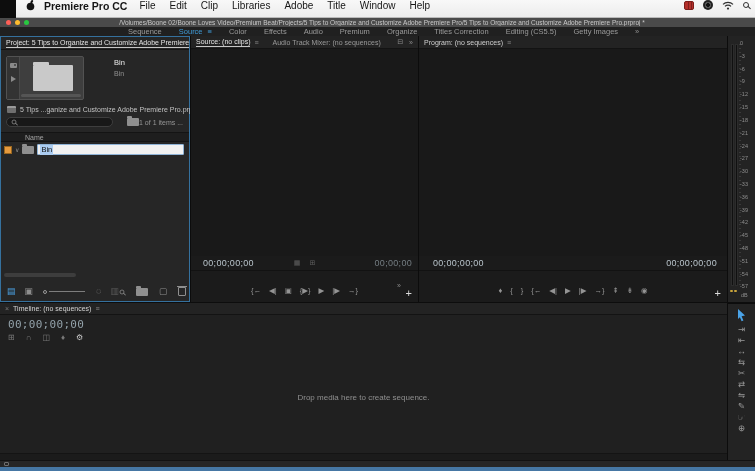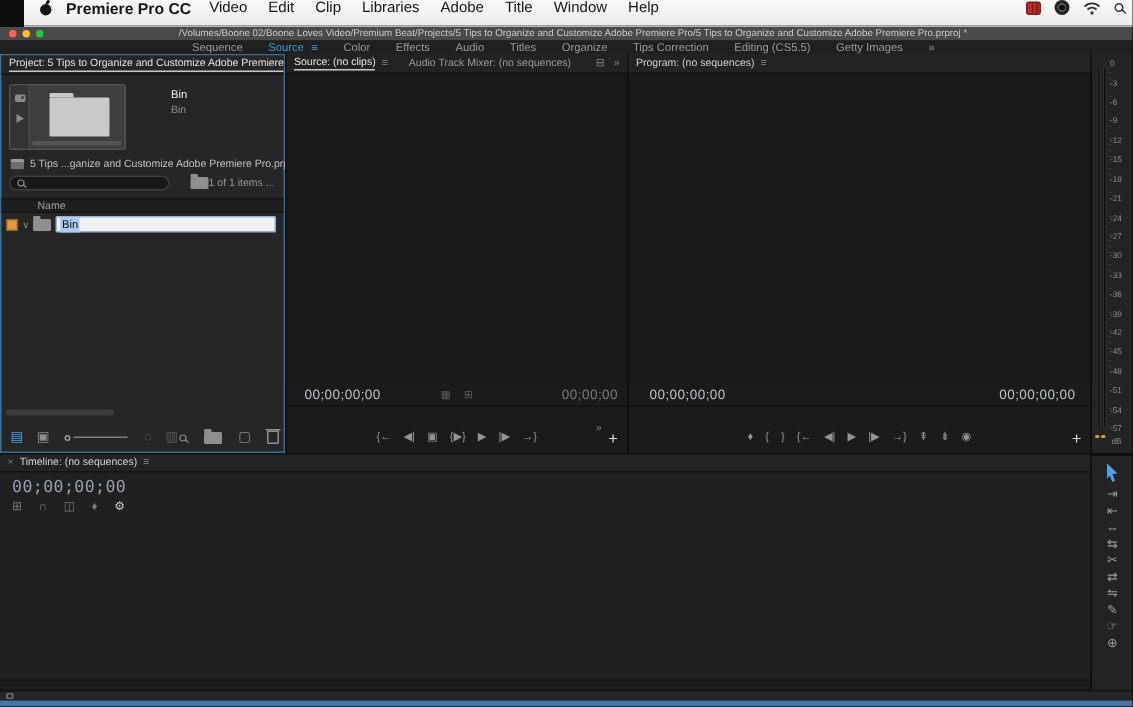--- a/index.html
+++ b/index.html
@@ -168,21 +168,21 @@
 <body>
 
 <div id="menu-bar">
   <span class="apple">
     <svg width="9" height="11" viewBox="0 0 9 11">
         <circle cx="4.5" cy="6.5" r="3.8" fill="#151515"></circle>
         <ellipse cx="5.8" cy="1.6" rx="1.1" ry="1.7" transform="rotate(35 5.8 1.6)" fill="#151515"></ellipse>
       </svg>
   </span>
   <span class="app">Premiere Pro CC</span>
-  <span class="mi">Video</span>
+  <span class="mi">File</span>
   <span class="mi">Edit</span>
   <span class="mi">Clip</span>
   <span class="mi">Libraries</span>
   <span class="mi">Adobe</span>
   <span class="mi">Title</span>
   <span class="mi">Window</span>
   <span class="mi">Help</span>
   <span id="mb-right">
     <span class="mb-red"></span>
     <span class="mb-eye"></span>
@@ -202,23 +202,23 @@
   <span id="win-title">/Volumes/Boone 02/Boone Loves Video/Premium Beat/Projects/5 Tips to Organize and Customize Adobe Premiere Pro/5 Tips to Organize and Customize Adobe Premiere Pro.prproj *</span>
 </div>
 
 <div id="ws-bar">
   <span class="ws">Sequence</span>
   <span class="ws active">Source</span>
   <span class="ws-menu">≡</span>
   <span class="ws">Color</span>
   <span class="ws">Effects</span>
   <span class="ws">Audio</span>
-  <span class="ws">Titles</span>
+  <span class="ws">Premium</span>
   <span class="ws">Organize</span>
-  <span class="ws">Tips Correction</span>
+  <span class="ws">Titles Correction</span>
   <span class="ws">Editing (CS5.5)</span>
   <span class="ws">Getty Images</span>
   <span class="ws-ovf">»</span>
 </div>
 
 <div id="project" class="panel">
   <div class="phead">
     <span class="tab-active">Project: 5 Tips to Organize and Customize Adobe Premiere</span>
     <span id="proj-ovf">»</span>
   </div>
@@ -377,20 +377,23 @@
     <span class="pmenu">≡</span>
   </div>
   <div id="tl-tc" class="mono"><span>00;00;00;00</span></div>
   <div id="tl-tools">
     <span>⊞</span>
     <span>∩</span>
     <span>◫</span>
     <span>♦</span>
     <span class="wrench">⚙</span>
   </div>
+  <div id="tl-empty">
+    <span>Drop media here to create sequence.</span>
+  </div>
   <div id="tl-bottom"></div>
 </div>
 
 <div id="toolsp" class="panel">
   <svg width="9" height="13" viewBox="0 0 9 13">
     <polygon points="1,0 8,6.5 4.6,7.2 6.4,11.5 4.6,12.3 2.9,8.2 1,10" fill="#4aa3e8"></polygon>
   </svg>
   <span class="t">⇥</span>
   <span class="t">⇤</span>
   <span class="t">↔</span>

